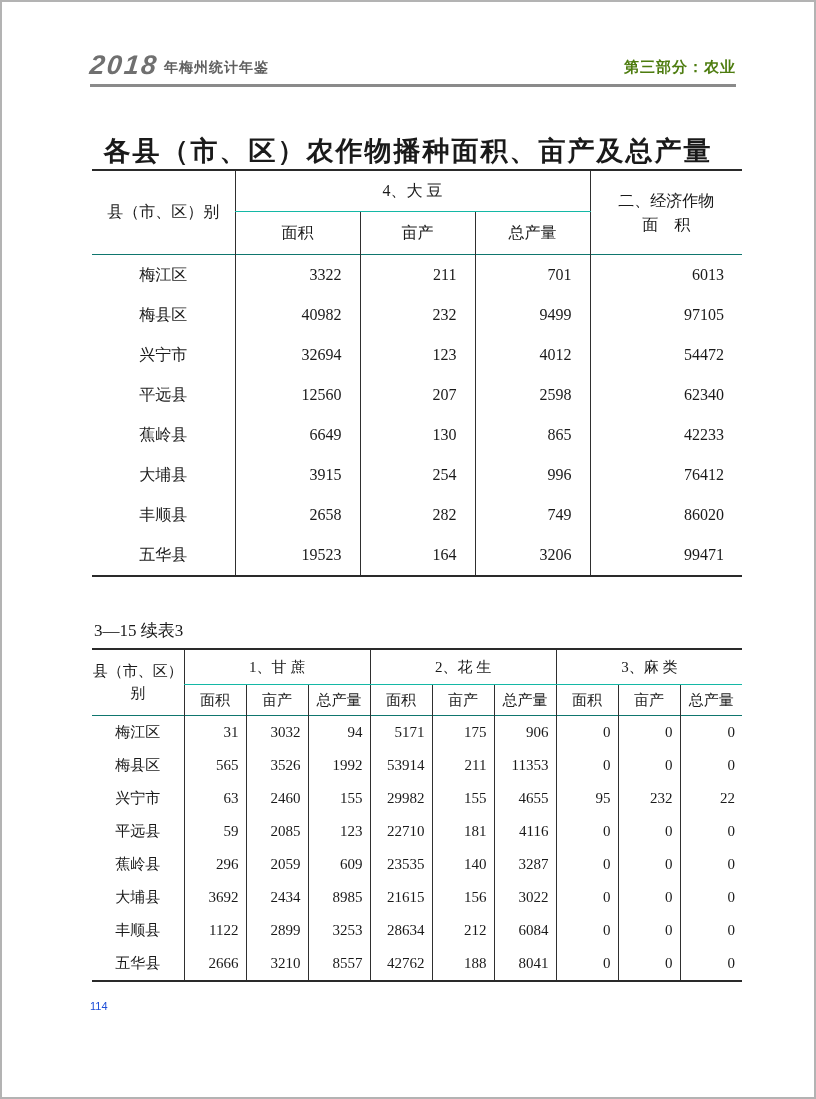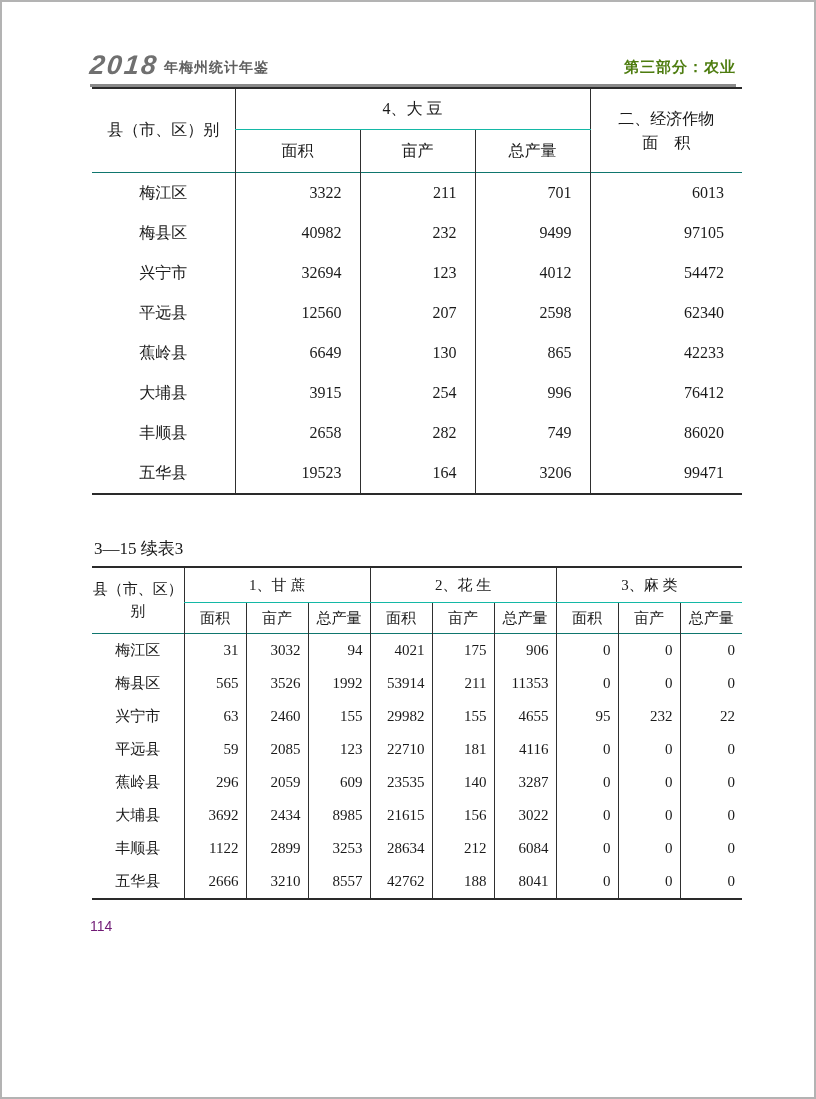--- a/index.html
+++ b/index.html
@@ -83,36 +83,37 @@
   #table2 thead tr.r1 th { height:34px; }
   #table2 thead tr.r2 th { height:30px; }
   #table2 tbody td { height:33px; font-size:15px; vertical-align:middle; }
   #table2 td.county { text-align:center; }
   #table2 td.num { text-align:right; padding-right:7px; }
 
   
   .folio {
     margin:18px 0 0 88px;
     font-family:"Liberation Sans","DejaVu Sans",sans-serif;
-    font-size:14px; color:#701a75;
+    font-size:11px; color:#1d4ed8;
   }
 </style>
 </head>
 <body>
 
 <div class="page">
 
   <div class="runhead">
     <div class="runhead-left">
       <span class="year">2018</span>
       <span class="bookname">年梅州统计年鉴</span>
     </div>
     <span class="section">第三部分：农业</span>
   </div>
 
+  <div class="title">各县（市、区）农作物播种面积、亩产及总产量</div>
 
 
   <table id="table1">
     <colgroup>
       <col style="width:143px">
         <col style="width:125px">
         <col style="width:115px">
       <col style="width:115px">
         <col style="width:152px">
     </colgroup>
@@ -231,21 +232,21 @@
         <th class="bl">亩产</th>
         <th class="bl">总产量</th>
       </tr>
     </thead>
     <tbody id="t2-body">
         <tr>
           <td class="county">梅江区</td>
           <td class="num bl">31</td>
           <td class="num bl">3032</td>
           <td class="num bl">94</td>
-          <td class="num bl">4021</td>
+          <td class="num bl">5171</td>
           <td class="num bl">175</td>
           <td class="num bl">906</td>
           <td class="num bl">0</td>
           <td class="num bl">0</td>
           <td class="num bl">0</td>
         </tr>
         <tr>
           <td class="county">梅县区</td>
           <td class="num bl">565</td>
           <td class="num bl">3526</td>

